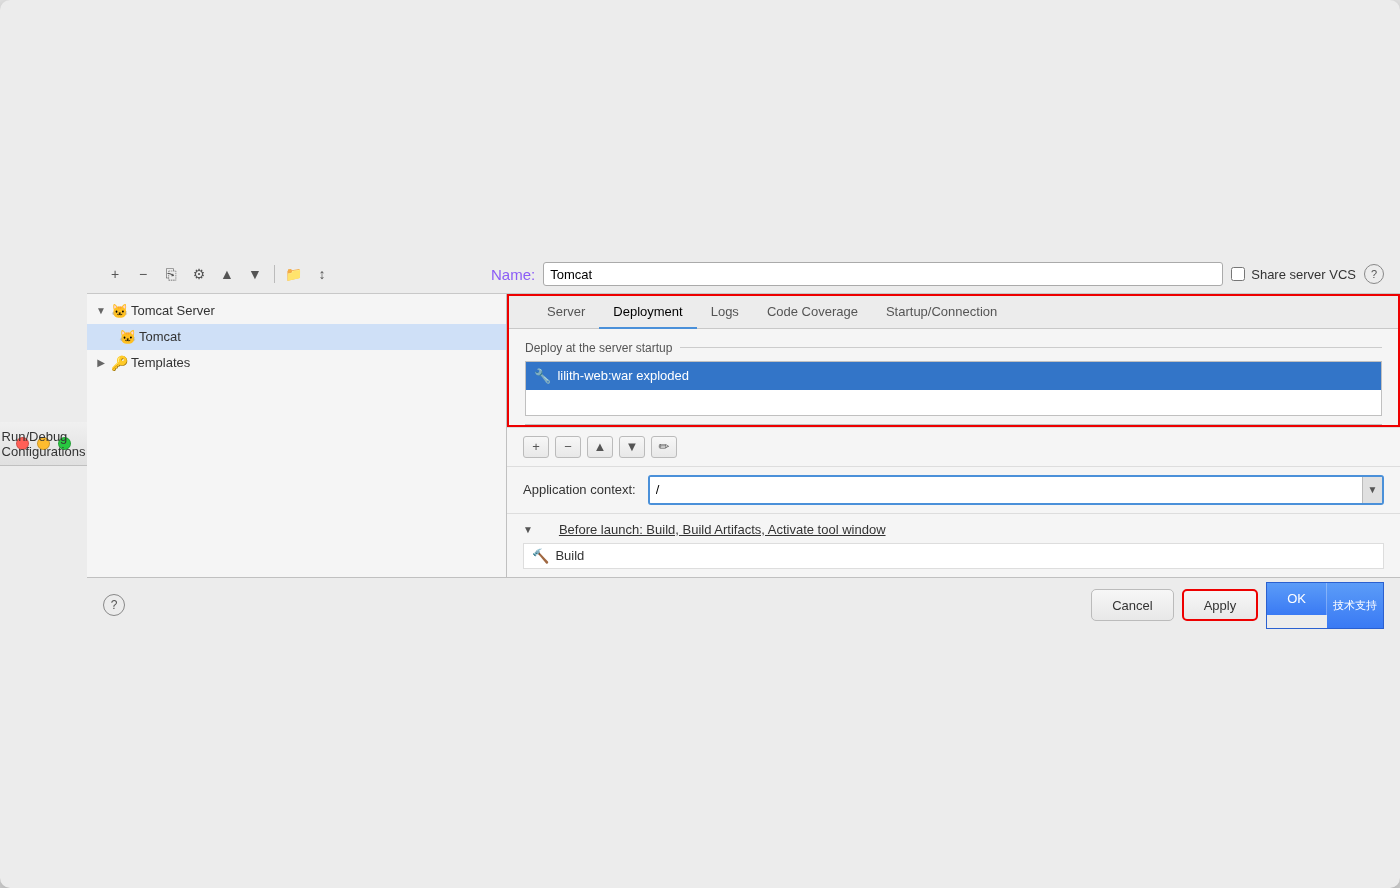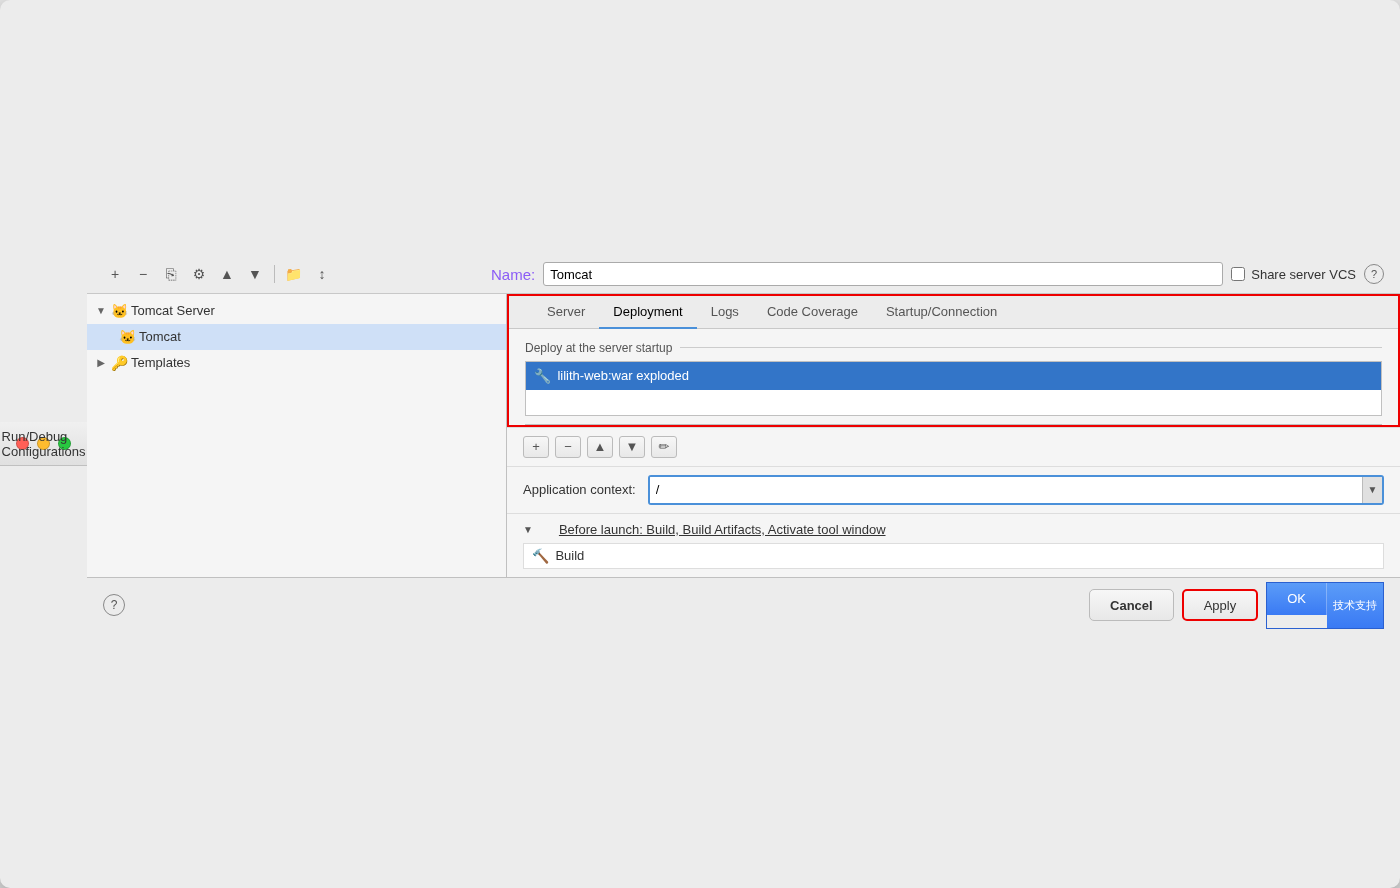--- a/index.html
+++ b/index.html
@@ -439,21 +439,20 @@
 
     .btn {
       height: 32px;
       padding: 0 20px;
       font-size: 13px;
       border-radius: 5px;
       cursor: pointer;
       display: flex;
       align-items: center;
       justify-content: center;
-      font-weight: bold;
     }
 
     .btn-cancel {
       background: linear-gradient(to bottom, #f7f7f7, #e8e8e8);
       border: 1px solid #bbb;
       color: #333;
     }
 
     .btn-apply {
       background: linear-gradient(to bottom, #f7f7f7, #e8e8e8);

